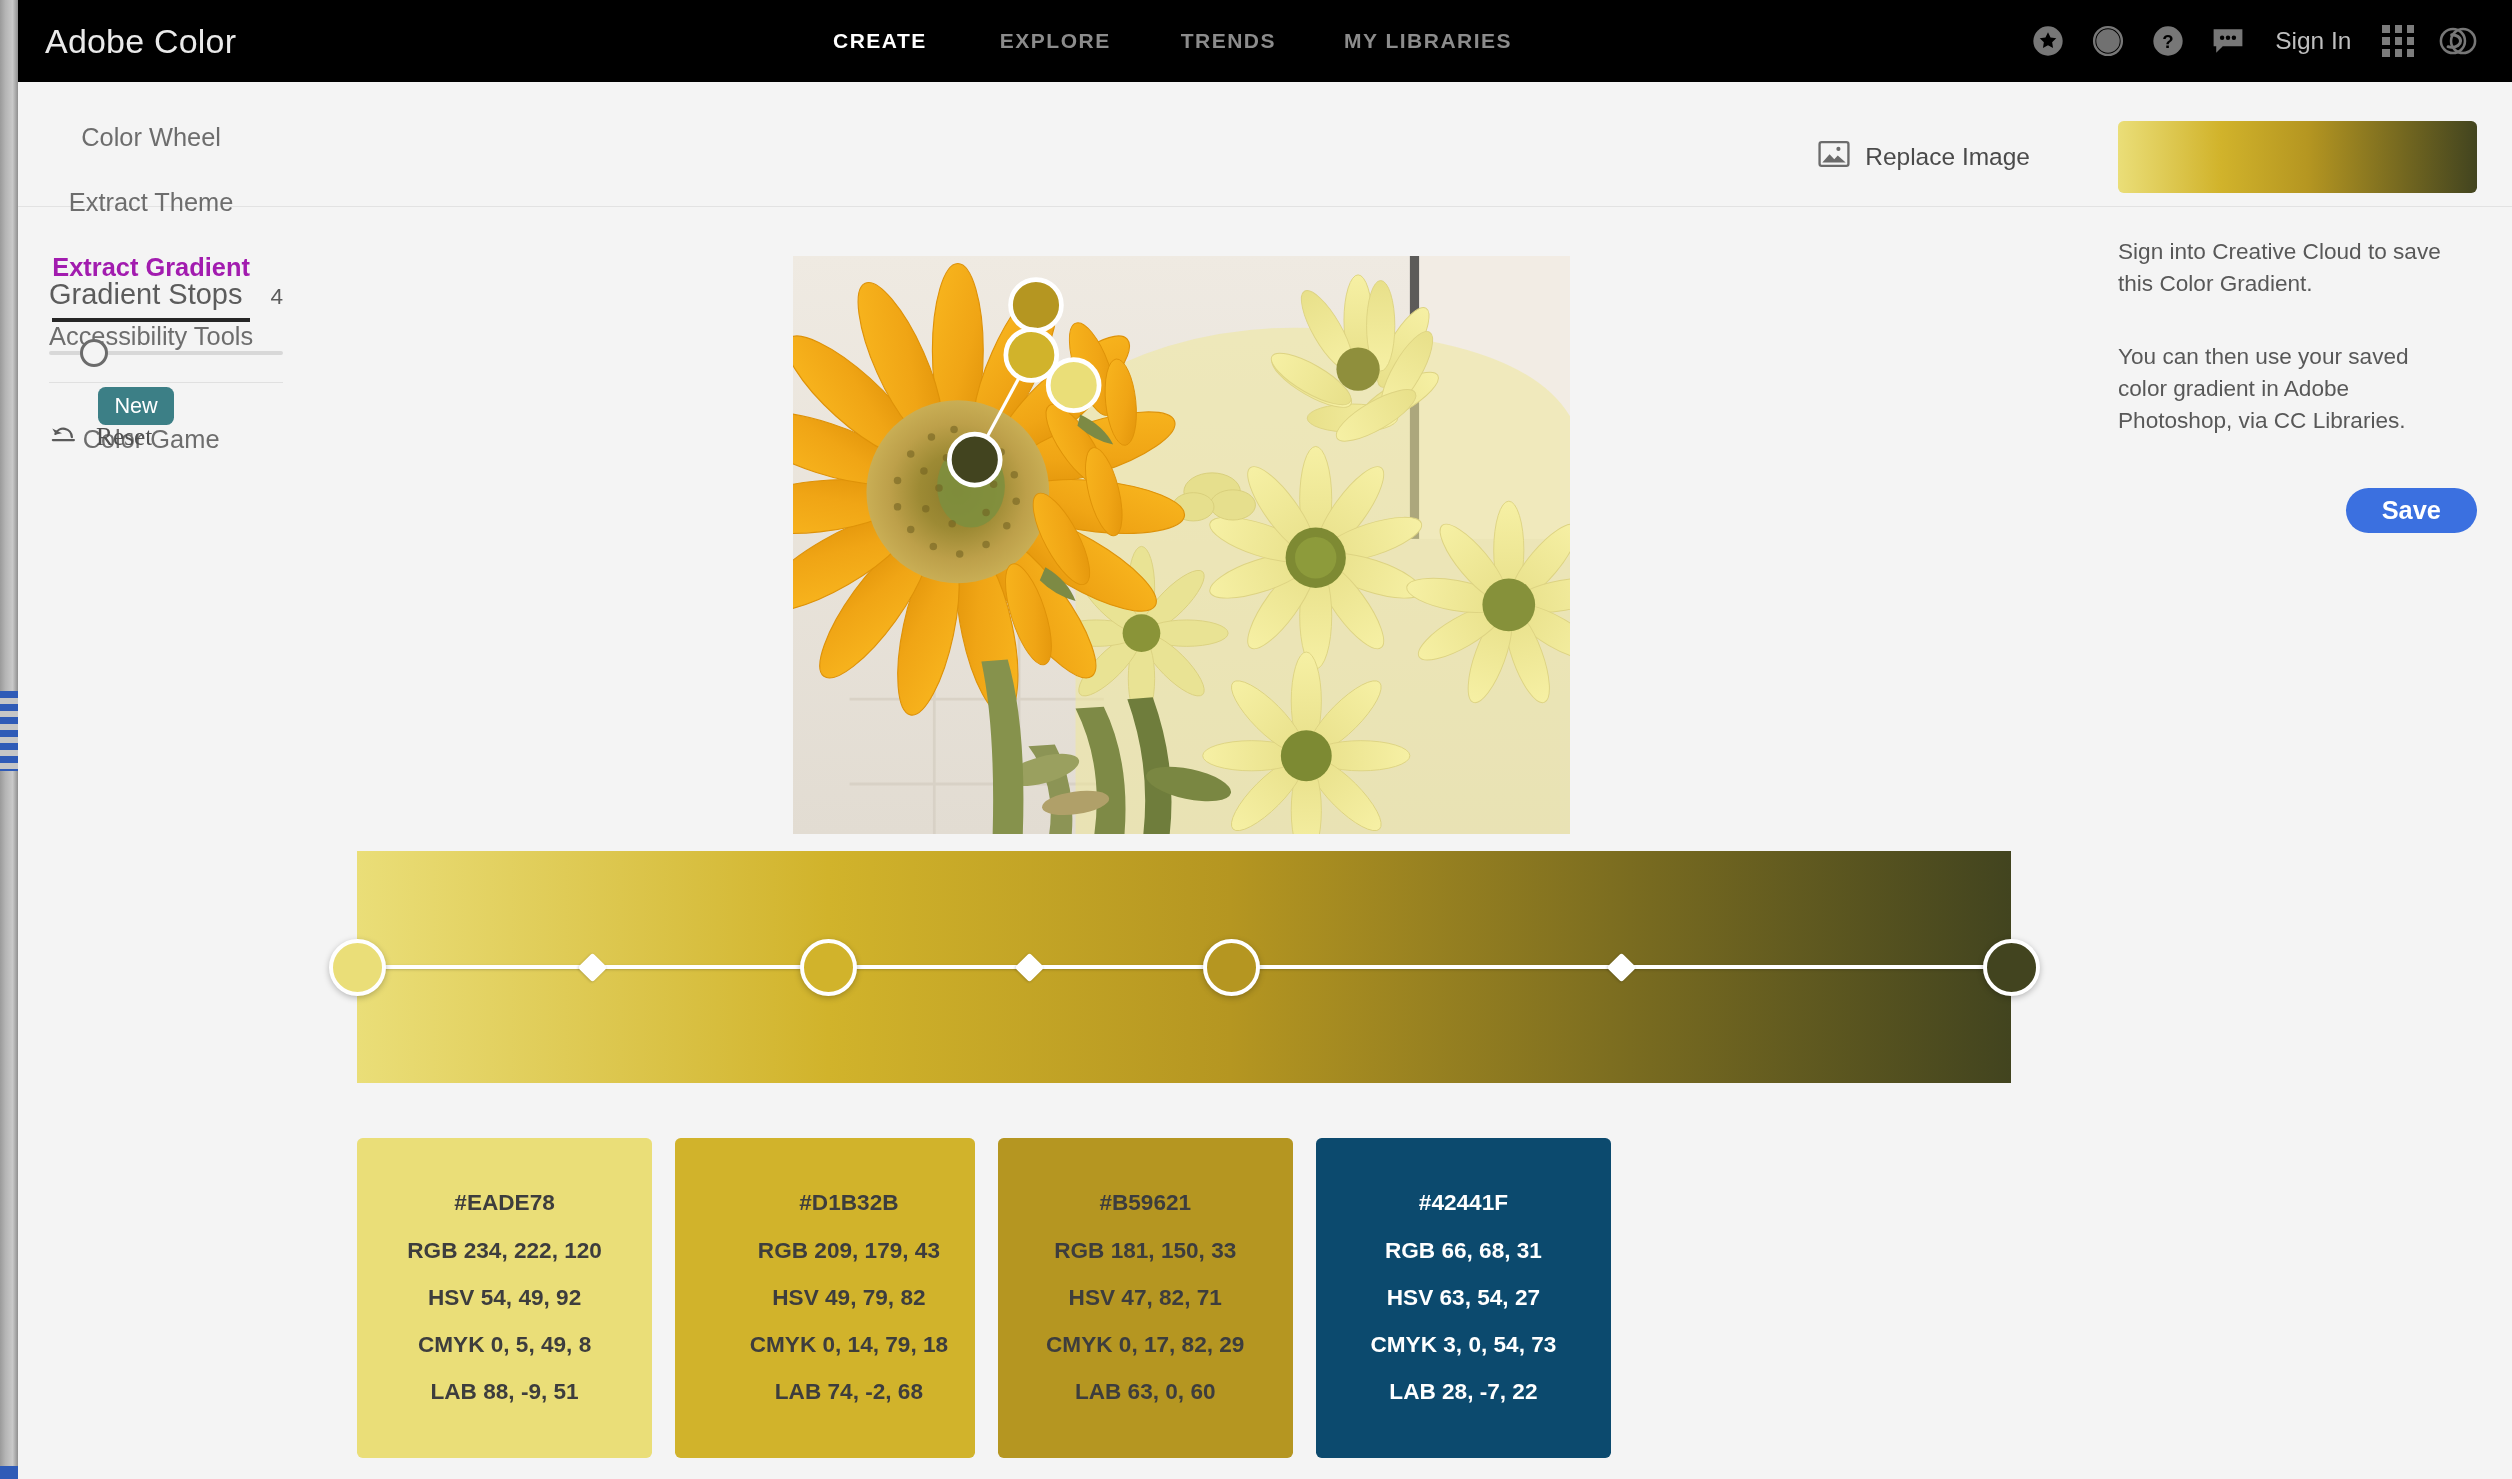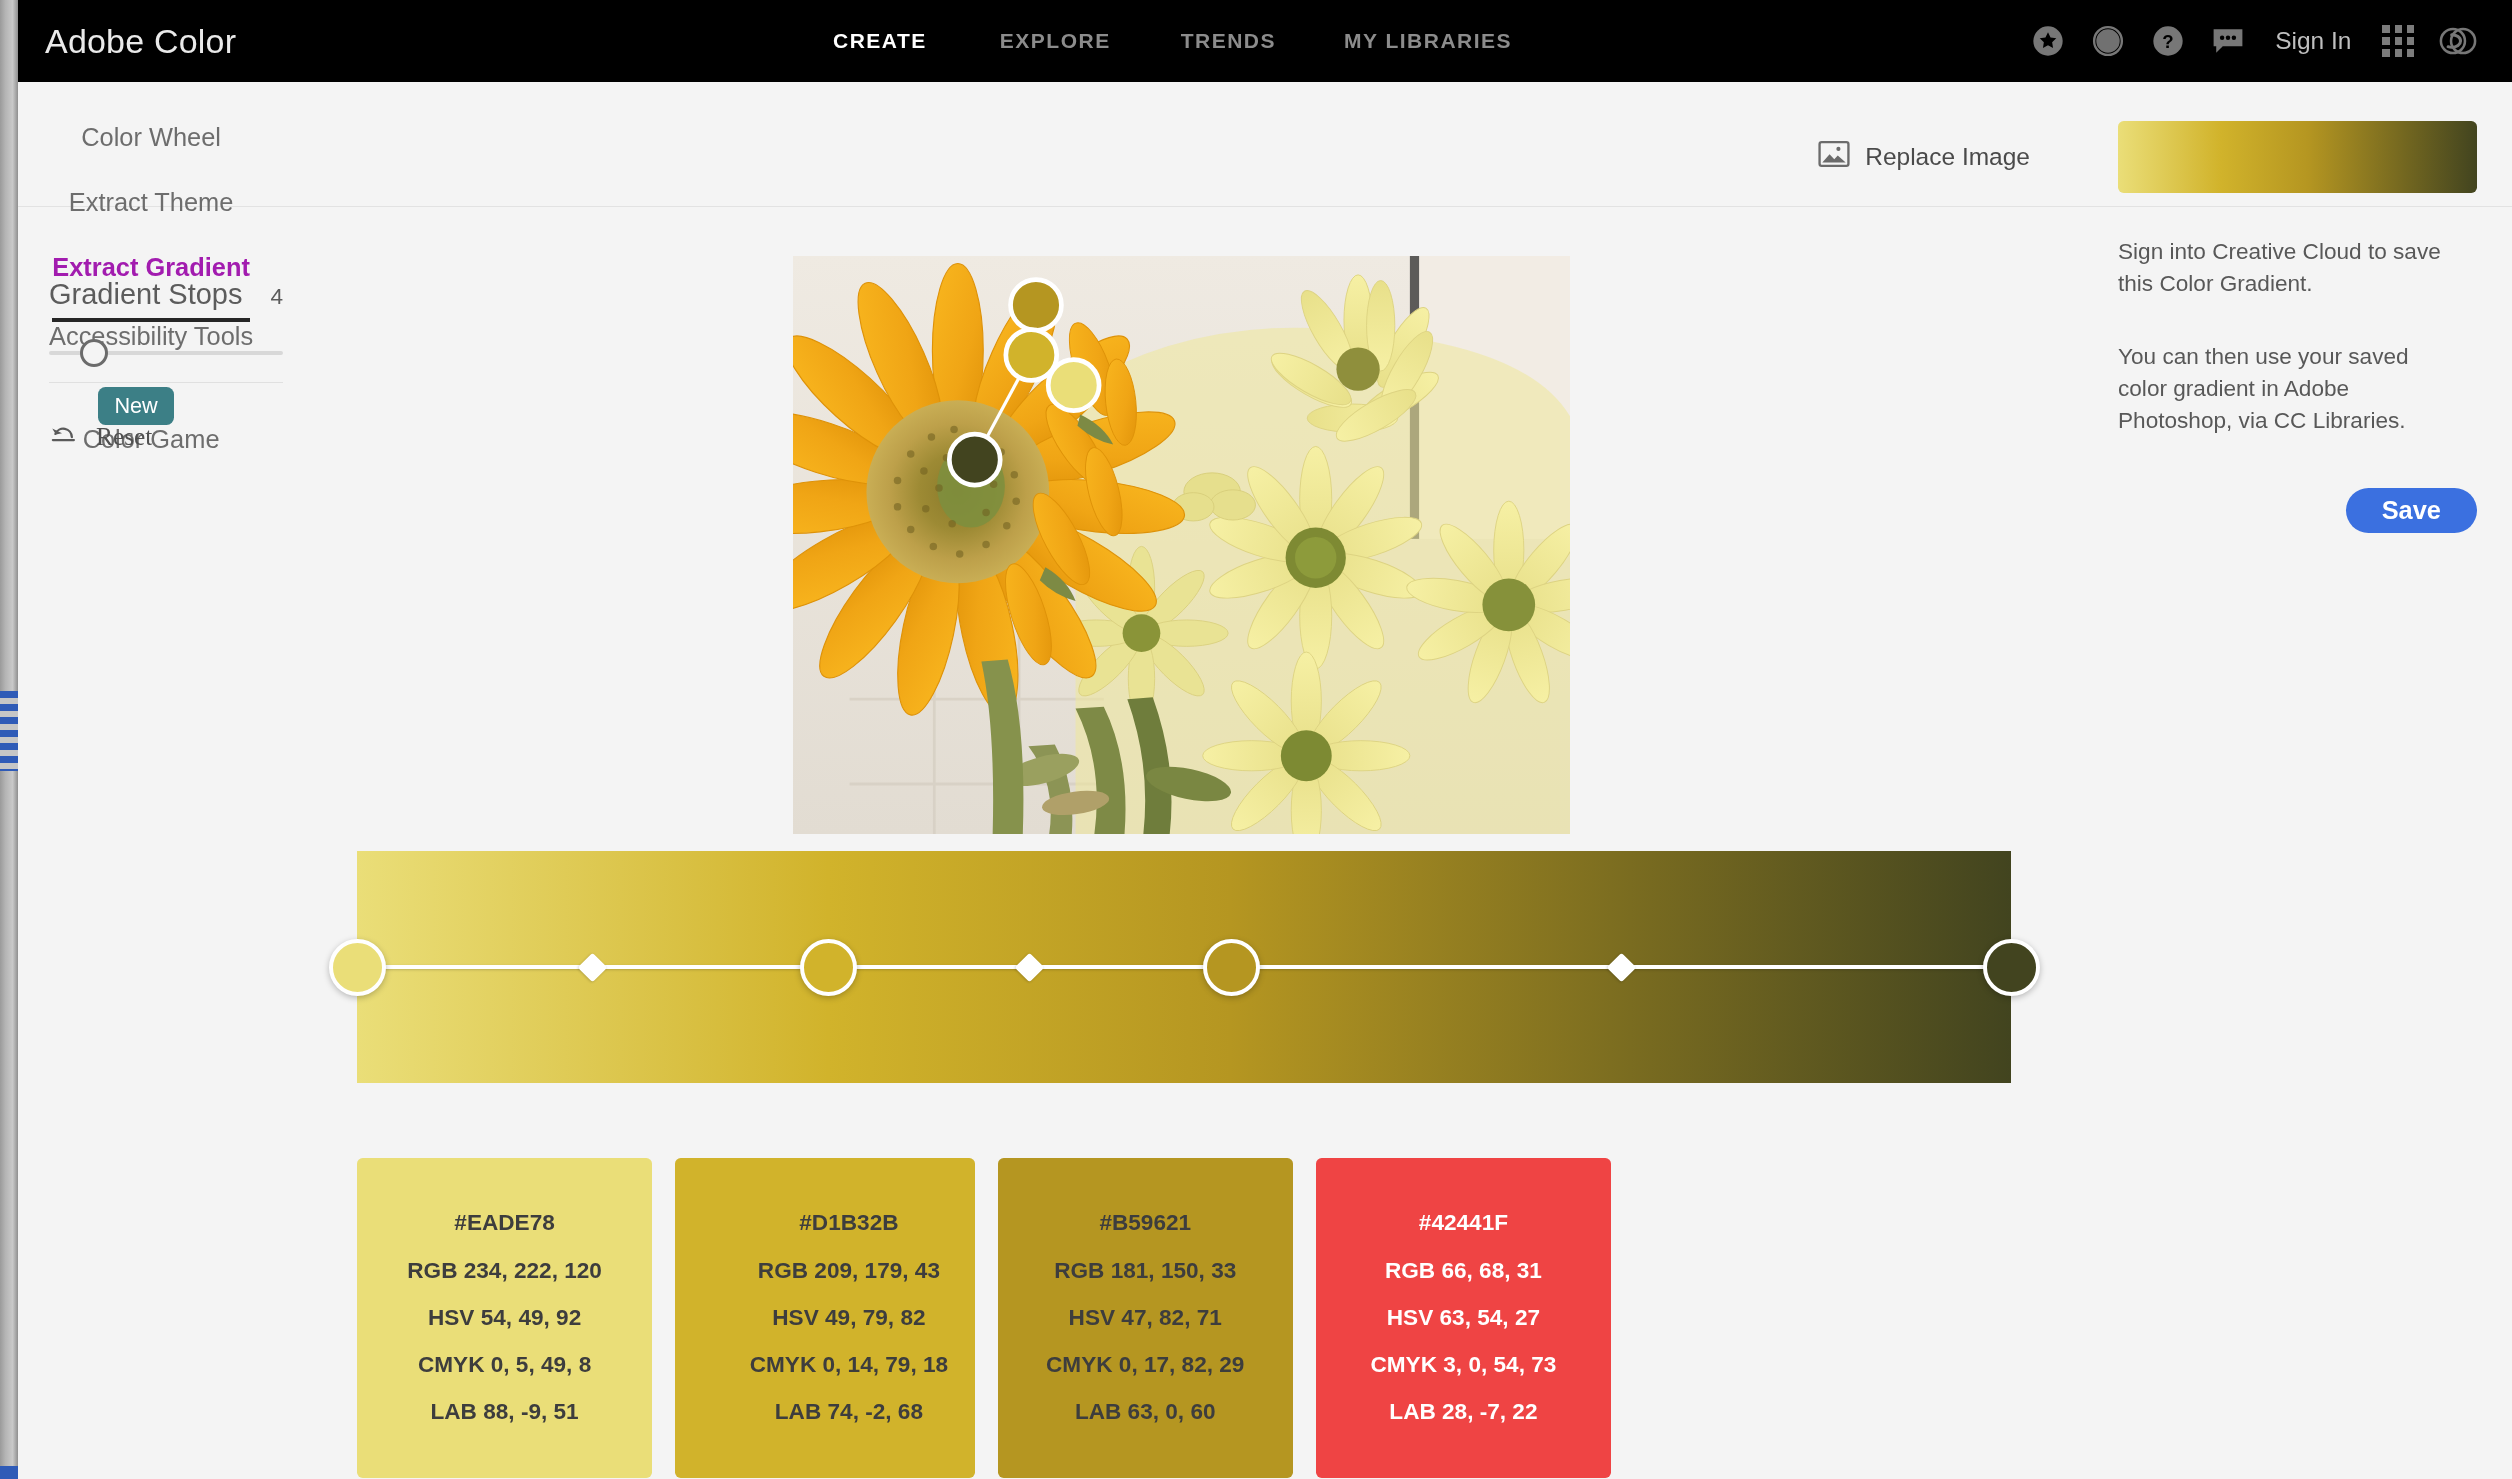--- a/index.html
+++ b/index.html
@@ -270,21 +270,20 @@
     cursor: pointer;
   }
 
   
   .swatches {
     position: absolute;
     left: 357px; top: 1138px;
     width: 1254px;
     display: flex;
     gap: 23px;
-    margin-top: 20px;
   }
   .swatch {
     width: 324px;
     height: 320px;
     border-radius: 5.7px;
     display: flex;
     flex-direction: column;
     align-items: center;
     justify-content: center;
     gap: 0;
@@ -702,21 +701,21 @@
     </div>
 
     <div class="swatch" style="background:#B59621; color:#3d3d3d;">
       <div>#B59621</div>
       <div>RGB 181, 150, 33</div>
       <div>HSV 47, 82, 71</div>
       <div>CMYK 0, 17, 82, 29</div>
       <div>LAB 63, 0, 60</div>
     </div>
 
-    <div class="swatch" style="background:#ef4444; color:#ffffff;">
+    <div class="swatch" style="background:#0c4a6e; color:#ffffff;">
       <div>#42441F</div>
       <div>RGB 66, 68, 31</div>
       <div>HSV 63, 54, 27</div>
       <div>CMYK 3, 0, 54, 73</div>
       <div>LAB 28, -7, 22</div>
     </div>
   </div>
 
   <div class="rightpanel">
     <div class="preview-grad"></div>

